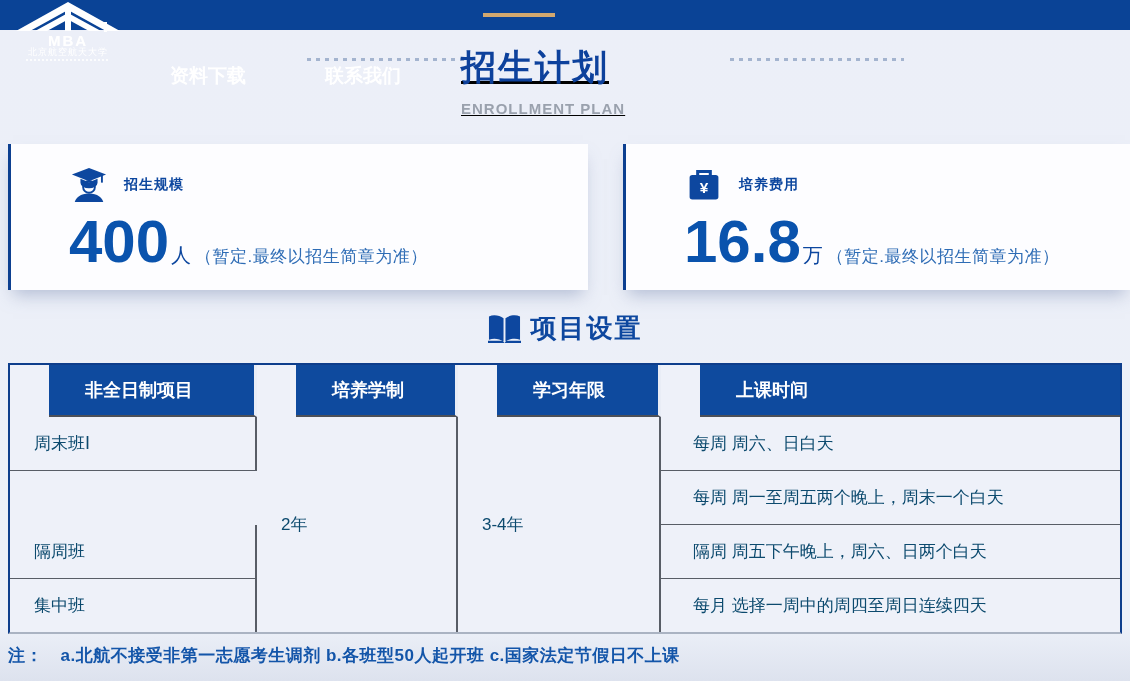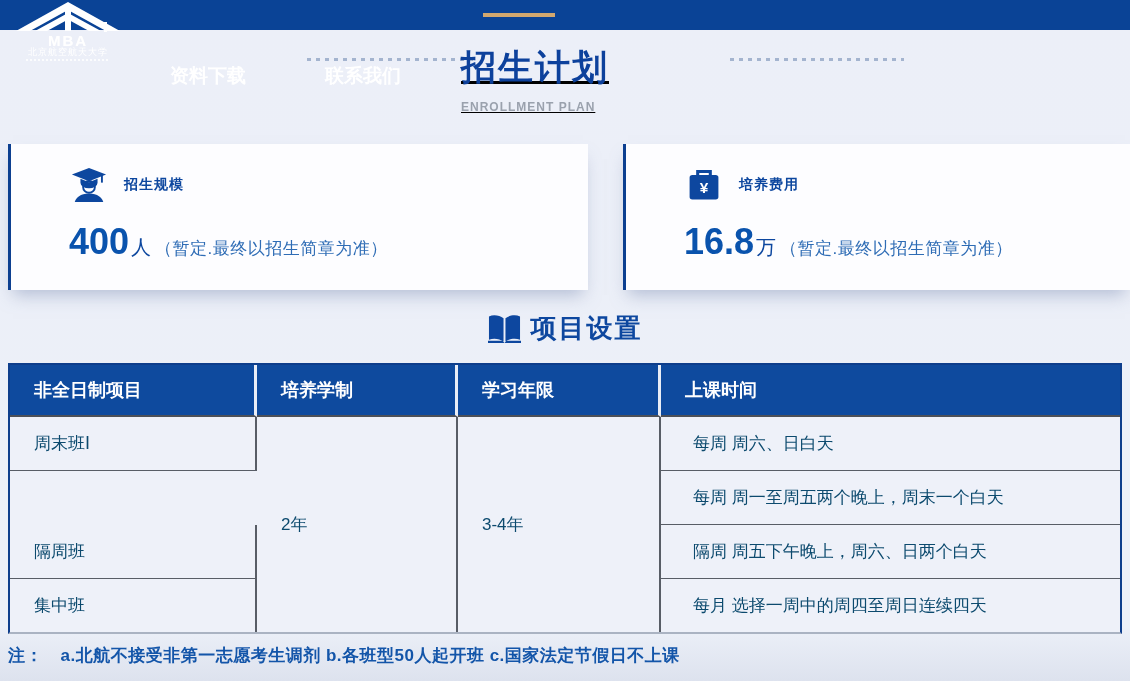--- a/index.html
+++ b/index.html
@@ -24,50 +24,50 @@
   .nav-link { position:absolute; top:63px; font-size:19px; font-weight:bold; color:#ffffff; cursor:pointer; white-space:nowrap; }
   .nav-download { left:170px; }
   .nav-contact { left:325px; }
   .dotline { position:absolute; top:58px; height:3px;
     background:repeating-linear-gradient(90deg,#a4b4cf 0 4px, transparent 4px 9px); }
   .dotline-left { left:307px; width:170px; }
   .dotline-right { left:730px; width:174px; }
   
   .page-head { position:absolute; left:461px; top:44px; width:300px; text-align:left;text-decoration:underline; }
   .page-title { font-size:35px; font-weight:bold; color:#0d419c; letter-spacing:2px; }
-  .page-subtitle { margin-top:9px; font-size:12px; font-weight:bold; color:#9aa1ad; letter-spacing:1px; }
+  .page-subtitle { margin-top:9px; font-size:15px; font-weight:bold; color:#9aa1ad; letter-spacing:1px; }
   
   .card { position:absolute; top:144px; height:146px; background:#fdfdff;
     border-left:3px solid #0c3f90;
     box-shadow:0 10px 16px -5px rgba(125,142,180,.5);
     padding:21px 0 0 58px; }
   .card-1 { left:8px;  width:580px; }
   .card-2 { left:623px; width:507px; }
   .card-title-row { display:flex; align-items:center; gap:15px; height:40px; }
   .card-icon { width:40px; height:40px; display:flex; align-items:center; justify-content:center; }
   .card-title { font-size:14px; font-weight:bold; color:#0d479f; letter-spacing:1px; }
   .card-value-row { margin-top:13px; display:flex; align-items:baseline; }
-  .card-value { font-size:36px; font-weight:bold; color:#0a53ad; line-height:48px; }
+  .card-value { font-size:60px; font-weight:bold; color:#0a53ad; line-height:48px; }
   .card-unit { font-size:20px; color:#0d479f; margin-left:2px; }
   .card-note { font-size:17px; color:#2e6cb5; margin-left:4px; letter-spacing:.5px; }
   
   .section-head { position:absolute; left:0; top:311px; width:1130px;
     display:flex; align-items:center; justify-content:center; gap:10px; }
   .section-icon { width:33px; height:30px; display:flex; align-items:center; }
   .section-title { font-size:26px; font-weight:bold; color:#0d479f; letter-spacing:2px; }
   
   .ptable { position:absolute; left:8px; top:363px; width:1114px; height:271px;
     display:grid;
     grid-template-columns:247px 201px 203px 459px;
     grid-template-rows:52px 54px 54px 54px 53px;
     border:2px solid #0e3e8c; border-bottom:2px solid #aab3c2;
     background:#eef1f9; }
   .th { background:#0e4a9e; color:#ffffff; font-size:18px; font-weight:bold;
-    display:flex; align-items:center; padding-left:24px;
-    border-bottom:2px solid #4c5058; }
+    display:flex; align-items:center; padding-left:36px;
+    border-bottom:2px solid #4c5058;margin-left:39px; }
   .th-gap { border-right:3px solid #e9edf6; }
   .td { font-size:17px; color:#0c4a6e; display:flex; align-items:center; }
   .td-program { grid-column:1; padding-left:24px; border-right:2px solid #585d66; border-bottom:1px solid #585d66; }
   .td-program.last { border-bottom:none; }
   .td-span { display:flex; align-items:center; padding-left:24px; border-right:2px solid #585d66; }
   .td-duration { grid-column:2; grid-row:2 / span 4; }
   .td-years { grid-column:3; grid-row:2 / span 4; }
   .td-schedule { grid-column:4; padding-left:32px; border-bottom:1px solid #585d66;text-align:right; }
   .td-schedule.last { border-bottom:none; }
   

